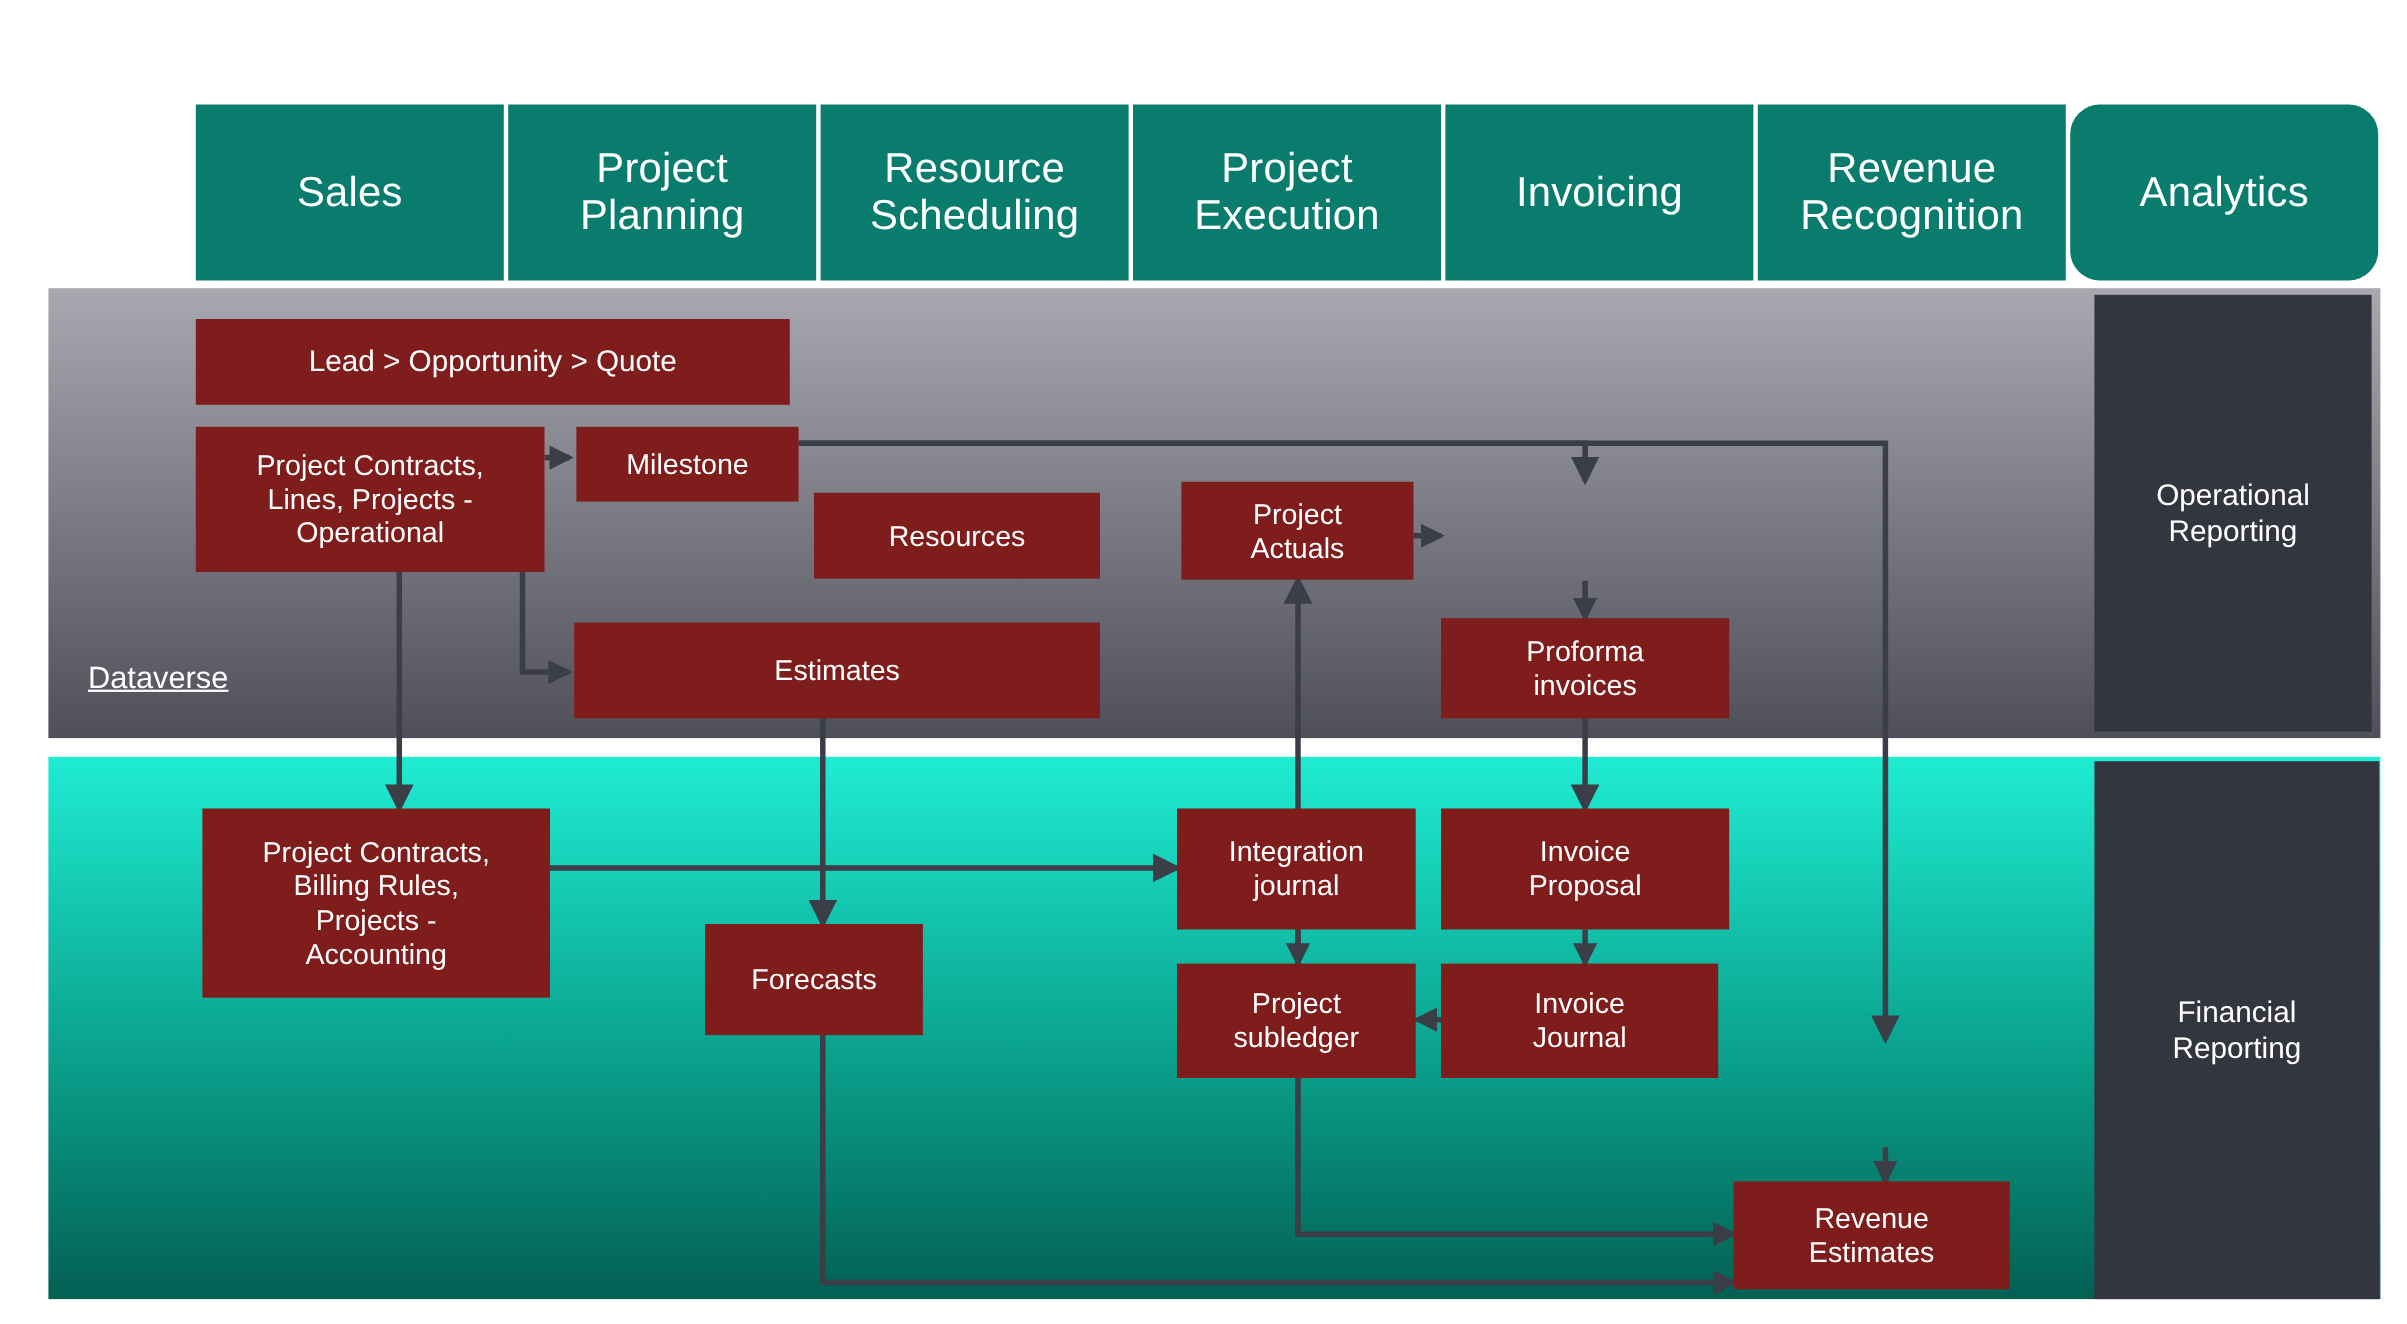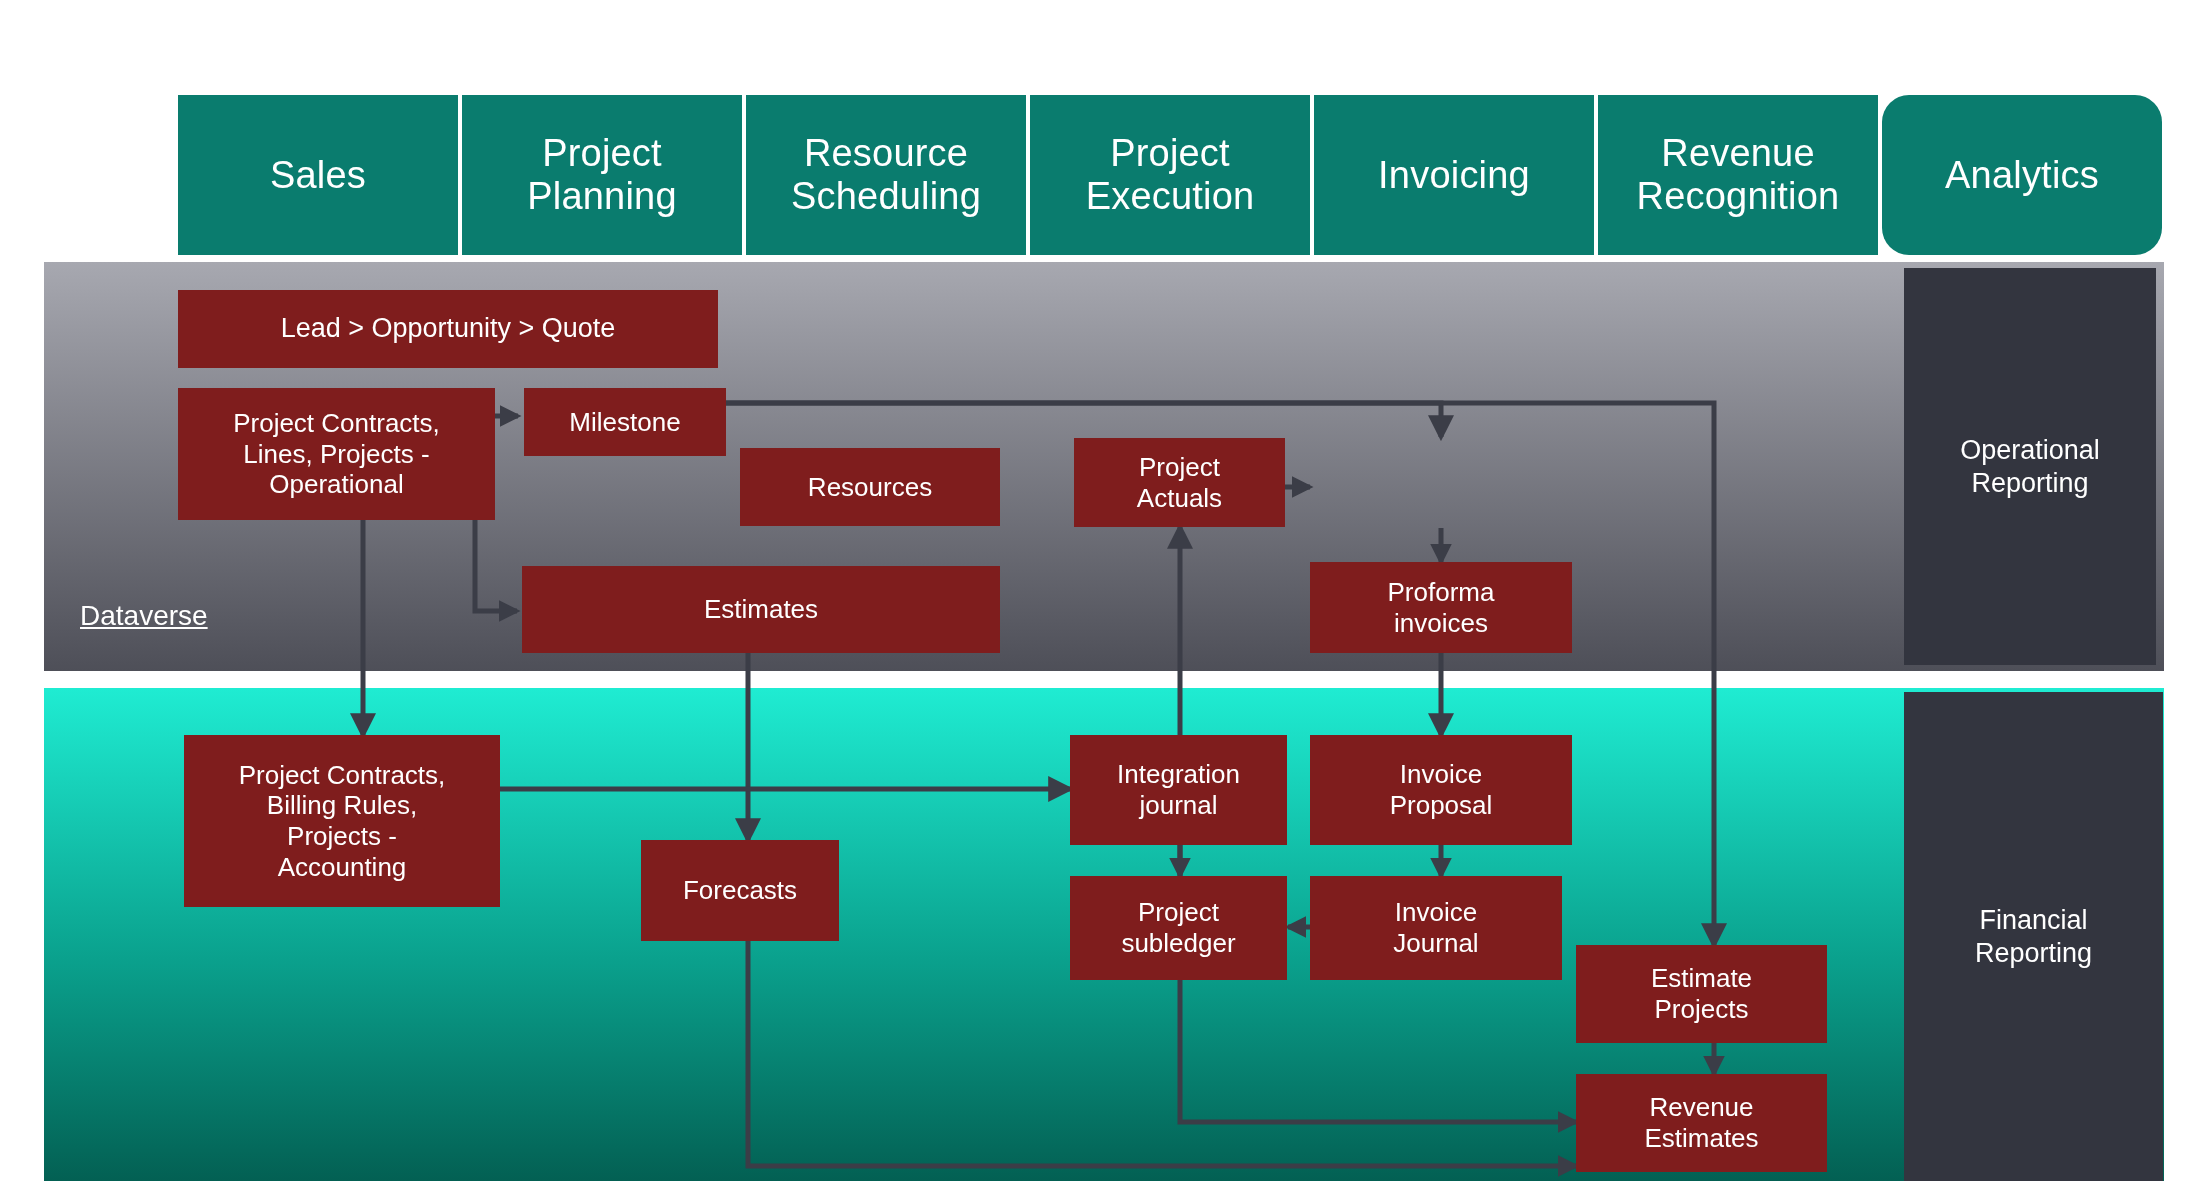--- a/index.html
+++ b/index.html
@@ -286,26 +286,20 @@
       </div>
     </div>
 
     <div class="nodebox" style="left:1310px; top:876px; width:252px; height:104px;">
       <div>
         <span>Invoice</span><br>
         <span>Journal</span>
       </div>
     </div>
 
-    <div class="nodebox" style="left:1576px; top:945px; width:251px; height:98px;">
-      <div>
-        <span>Estimate</span><br>
-        <span>Projects</span>
-      </div>
-    </div>
 
     <div class="nodebox" style="left:1576px; top:1074px; width:251px; height:98px;">
       <div>
         <span>Revenue</span><br>
         <span>Estimates</span>
       </div>
     </div>
 
   </div>
 </div>

